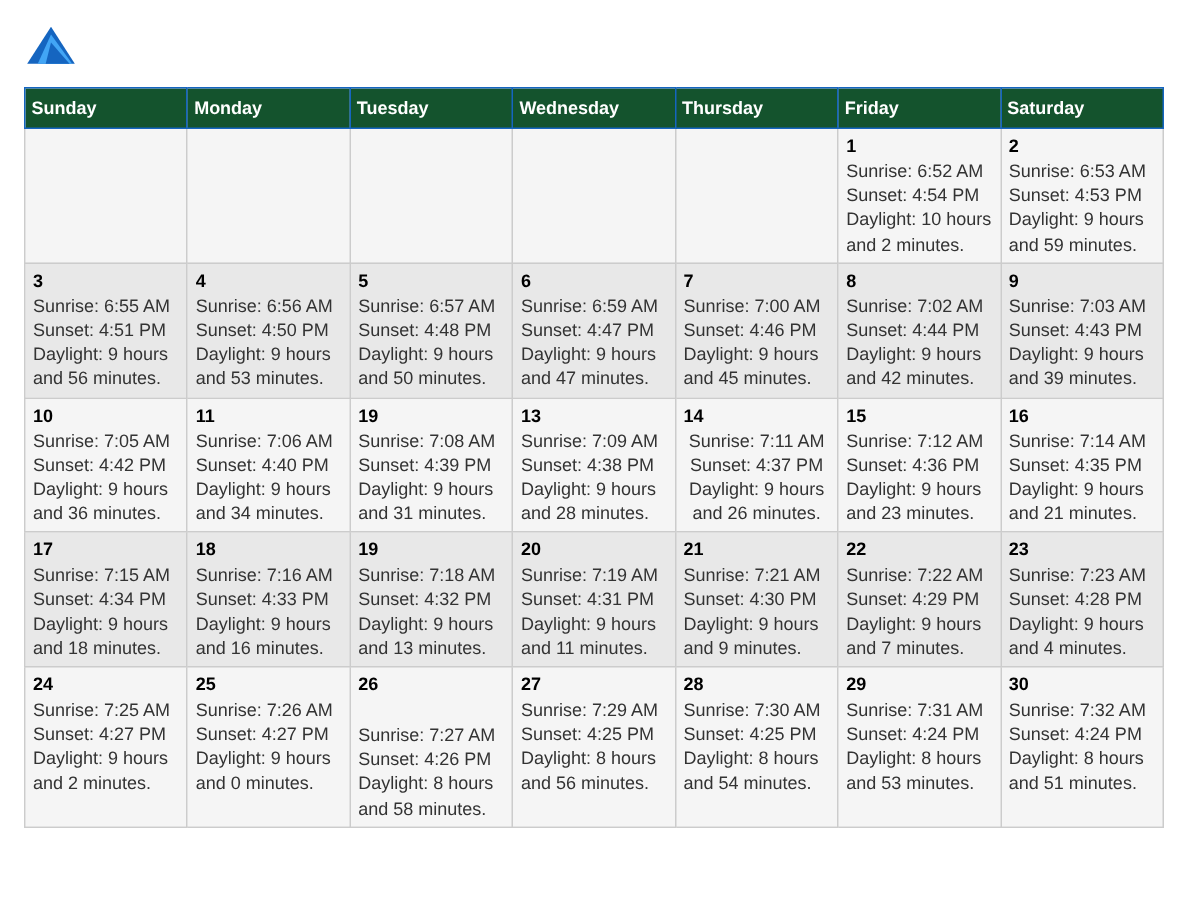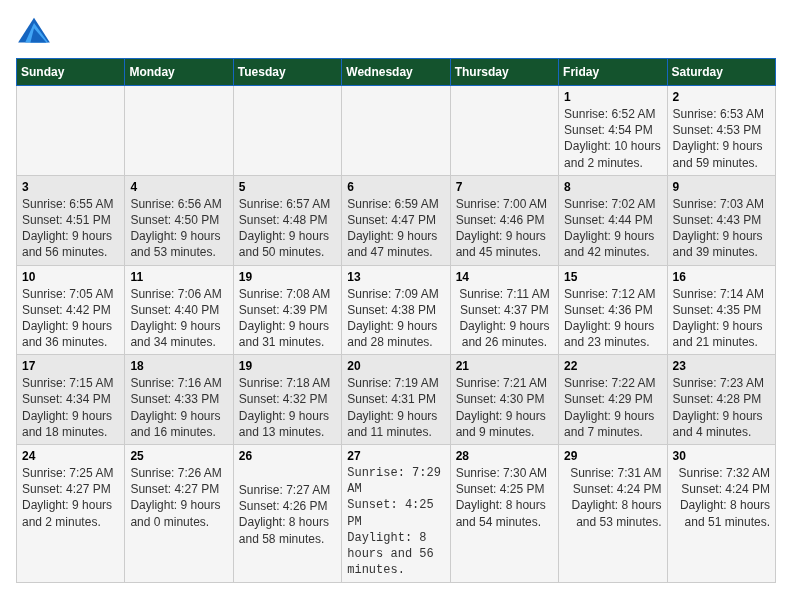--- a/index.html
+++ b/index.html
@@ -288,37 +288,37 @@
 Daylight: 9 hours and 0 minutes.</div>
         </td>
         <td>
           <span class="day-number">26</span>
           <div class="day-info" style="white-space: pre-line; margin-top: 19px;">Sunrise: 7:27 AM
 Sunset: 4:26 PM
 Daylight: 8 hours and 58 minutes.</div>
         </td>
         <td>
           <span class="day-number">27</span>
-          <div class="day-info" style="white-space: pre-line; font-family: Liberation Mono, monospace;">Sunrise: 7:29 AM
+          <div class="day-info" style="white-space: pre-line;">Sunrise: 7:29 AM
 Sunset: 4:25 PM
 Daylight: 8 hours and 56 minutes.</div>
         </td>
         <td>
           <span class="day-number">28</span>
           <div class="day-info" style="white-space: pre-line;">Sunrise: 7:30 AM
 Sunset: 4:25 PM
 Daylight: 8 hours and 54 minutes.</div>
         </td>
         <td>
           <span class="day-number">29</span>
-          <div class="day-info" style="white-space: pre-line; text-align: right;">Sunrise: 7:31 AM
+          <div class="day-info" style="white-space: pre-line;">Sunrise: 7:31 AM
 Sunset: 4:24 PM
 Daylight: 8 hours and 53 minutes.</div>
         </td>
         <td>
           <span class="day-number">30</span>
-          <div class="day-info" style="white-space: pre-line; text-align: right;">Sunrise: 7:32 AM
+          <div class="day-info" style="white-space: pre-line;">Sunrise: 7:32 AM
 Sunset: 4:24 PM
 Daylight: 8 hours and 51 minutes.</div>
         </td>
       </tr>
     </tbody>
 </table>
 
 </body></html>

